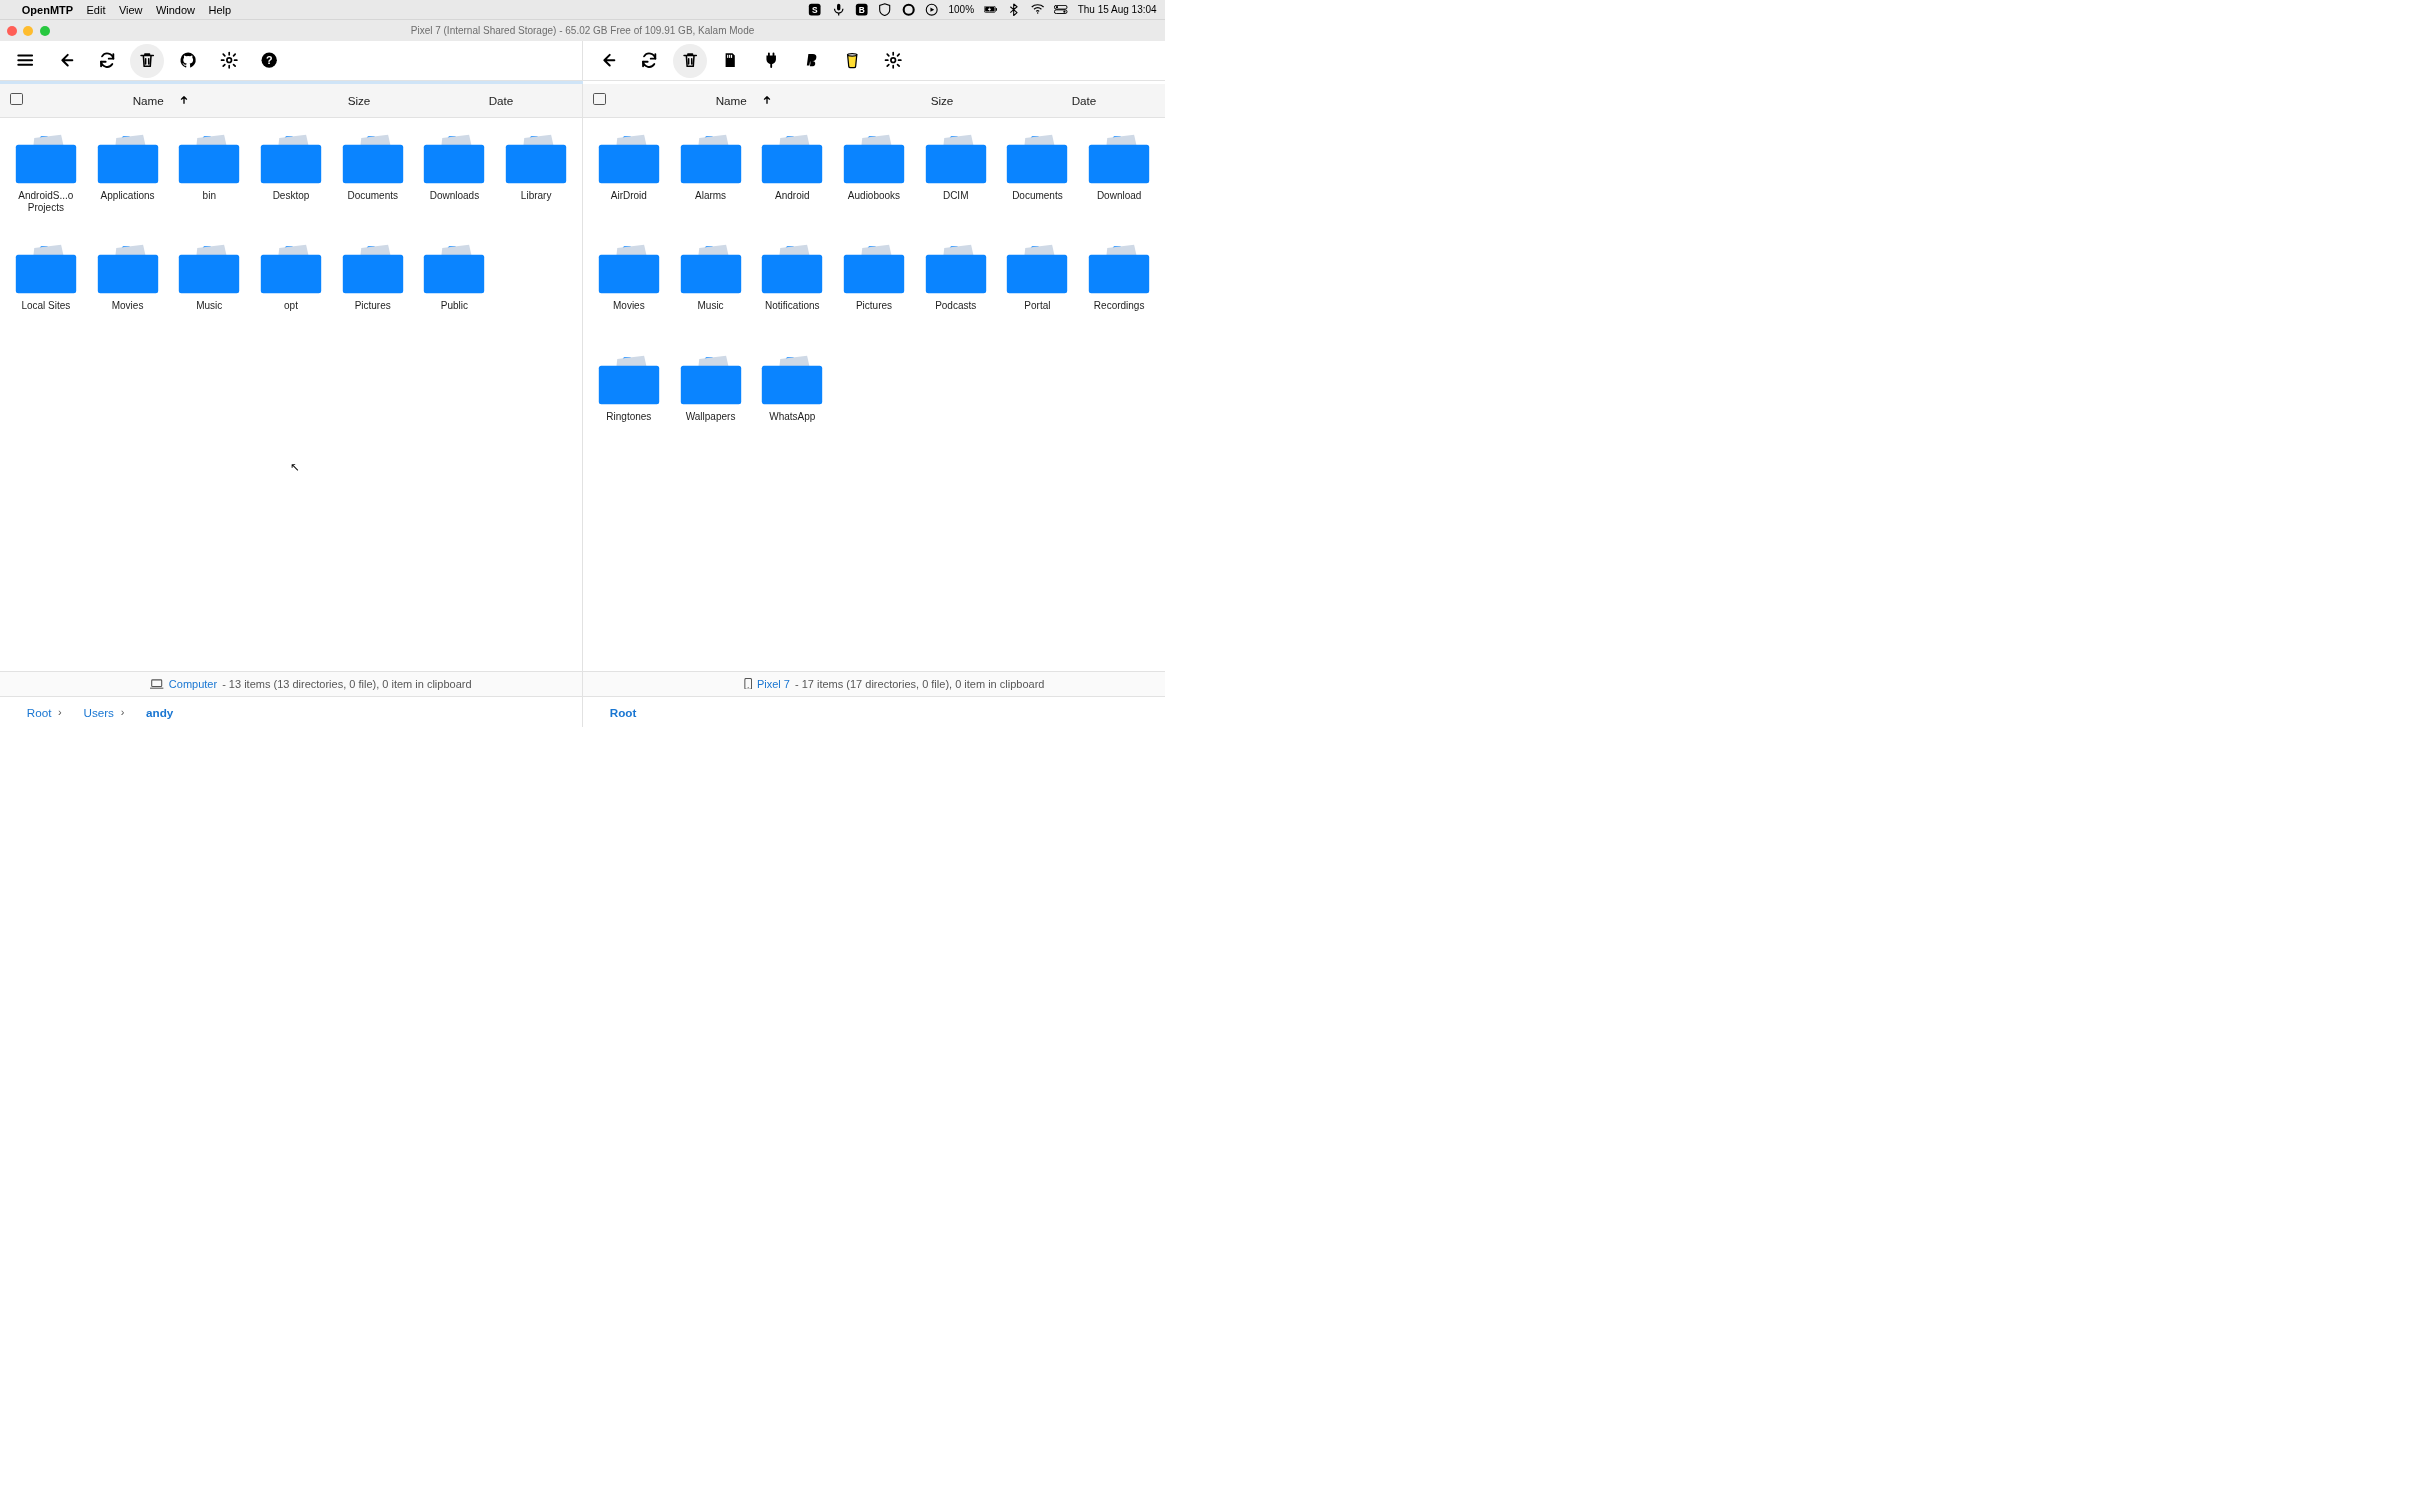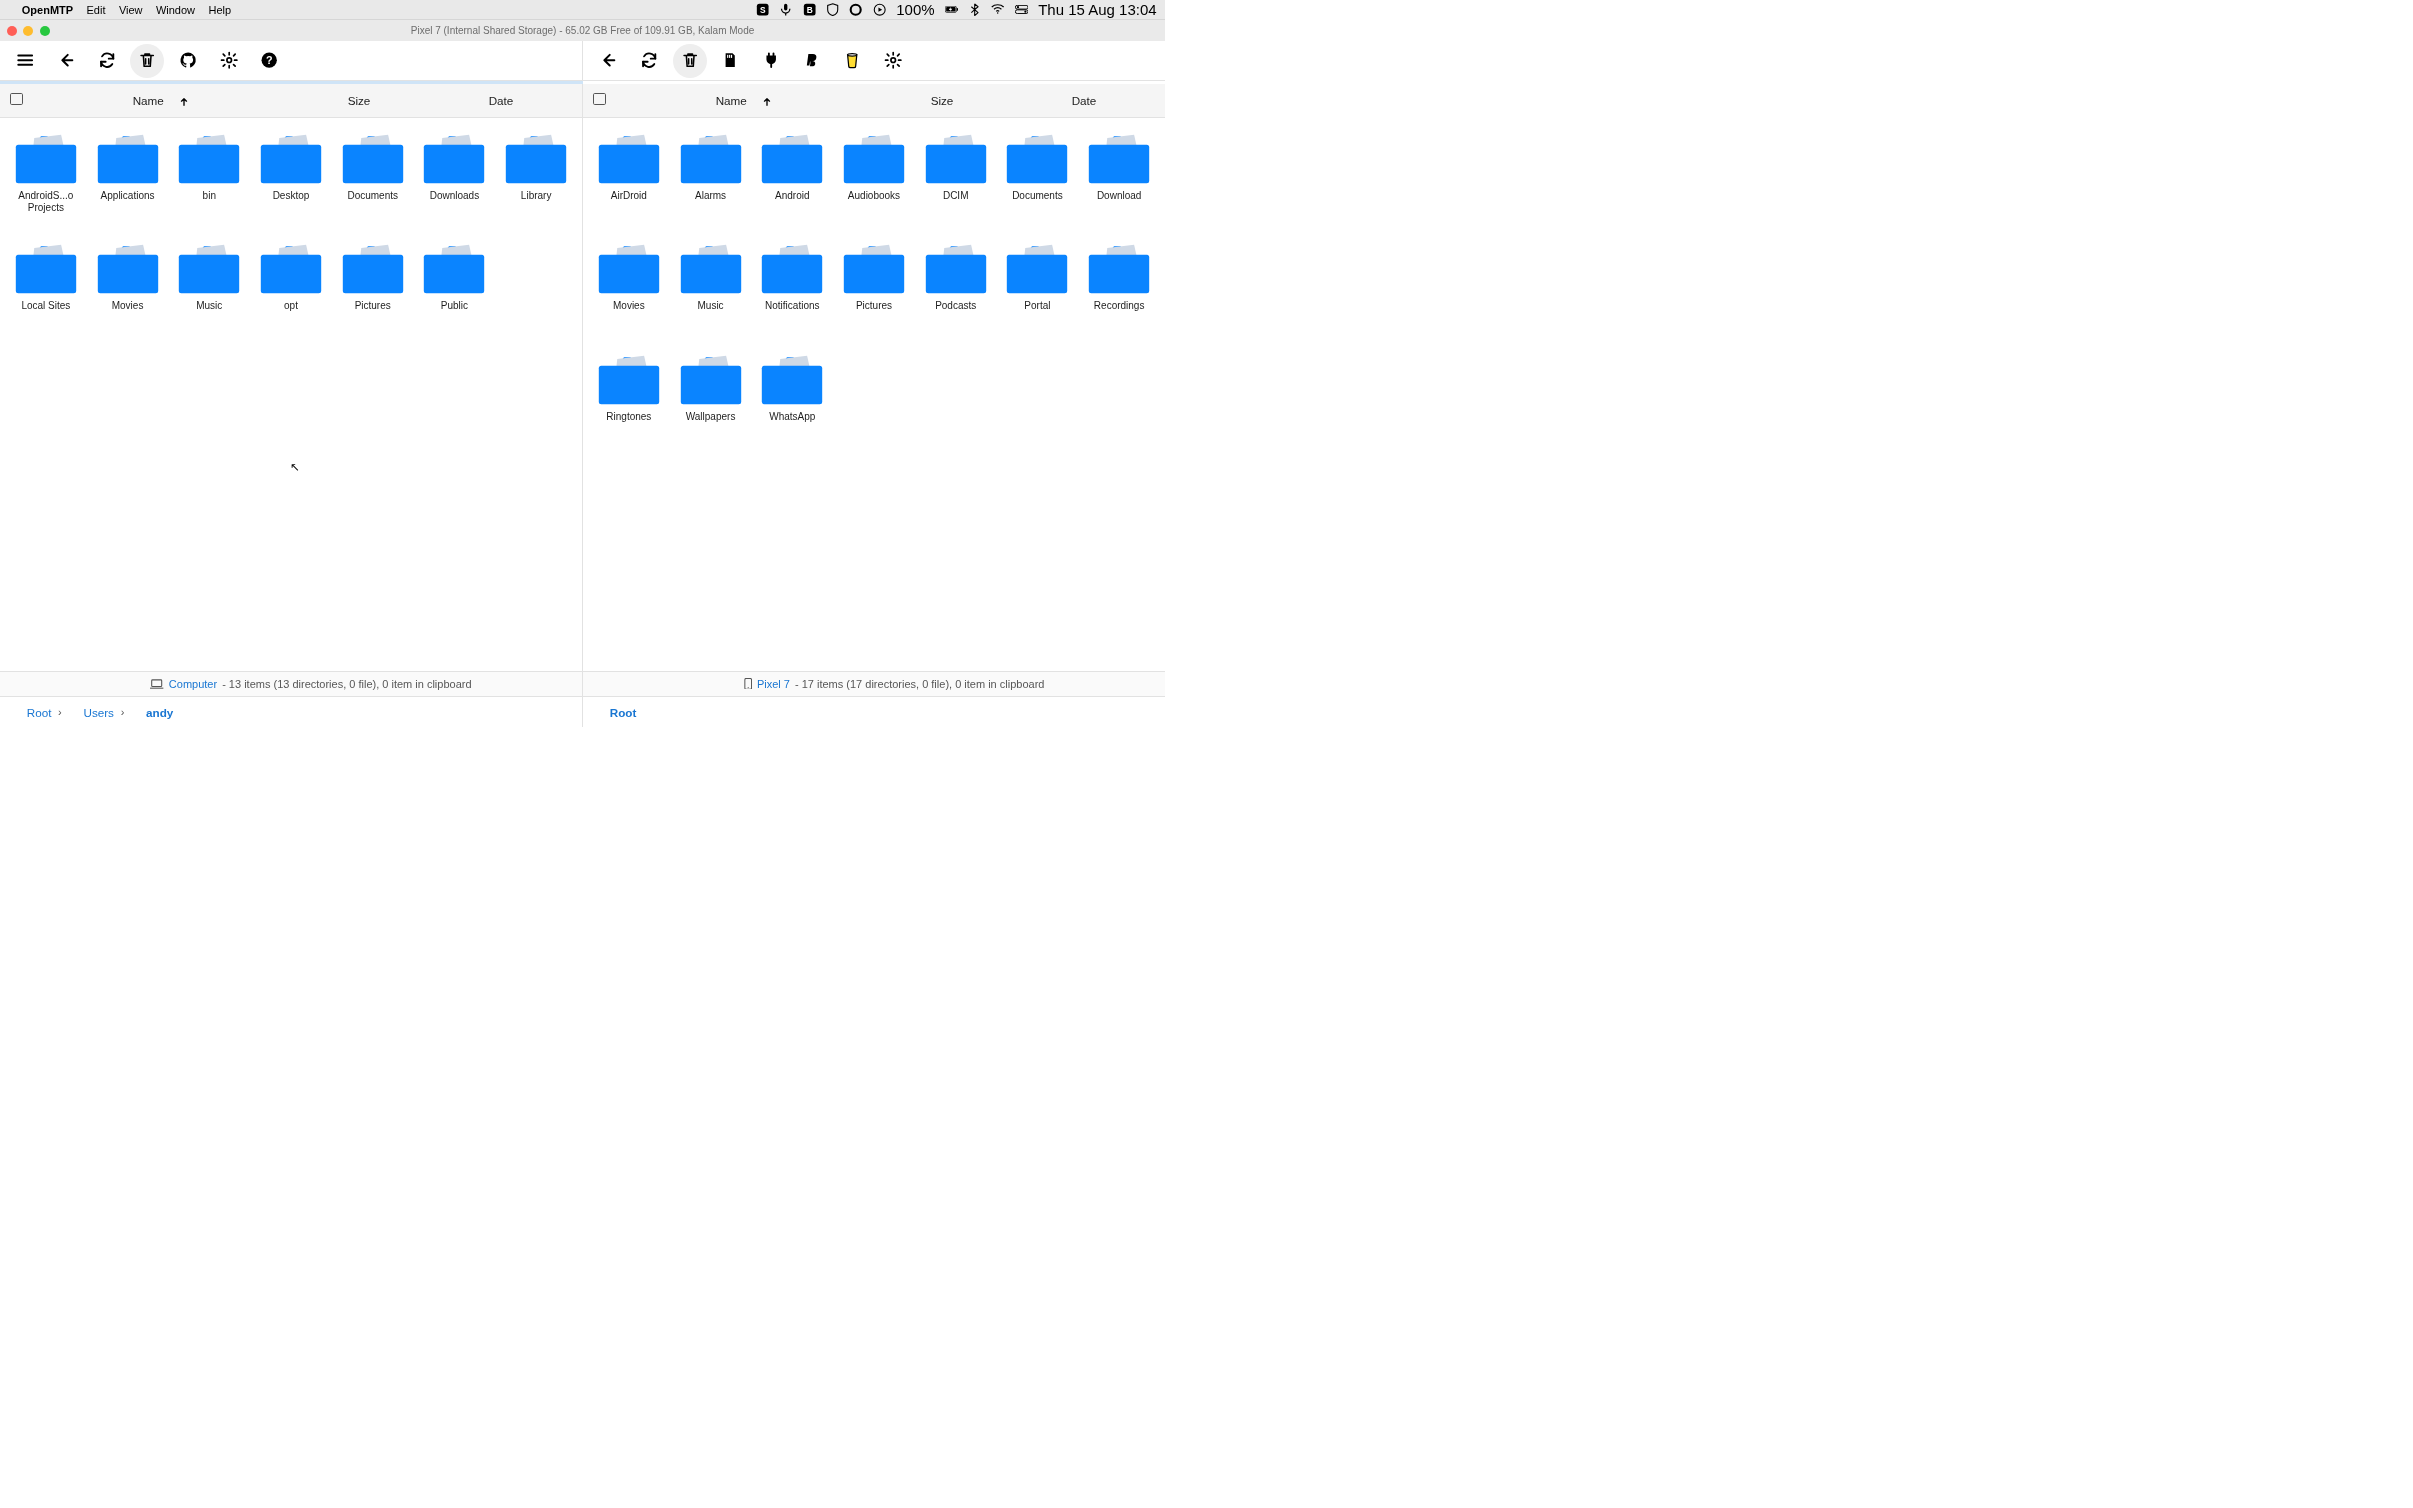--- a/index.html
+++ b/index.html
@@ -4,21 +4,21 @@
 <style>
   * { margin: 0; padding: 0; box-sizing: border-box; font-family: -apple-system, BlinkMacSystemFont, "Segoe UI", Helvetica, Arial, sans-serif; }
   body { width: 1165px; height: 727px; background: #fff; overflow: hidden; }
 
   
   .menubar { height: 20px; background: #e9e9e9; display: flex; align-items: center; padding: 0 8.4px; font-size: 11px; border-bottom: 0.8px solid #d6d6d6; }
   .menubar-left { display: flex; align-items: flex-end; gap: 13.4px; }
   .menubar-left .apple { font-size: 12.6px; }
   .menubar-left .appname { font-weight: 700; }
   .menubar-right { margin-left: auto; display: flex; align-items: center; gap: 10px; }
-  .menubar-right .mi { font-size: 15px; }
+  .menubar-right .mi { font-size: 10px; }
   .miicon { display:inline-flex; align-items:center; justify-content:center; width:13.4px; height:13.4px; }
 
   
   .titlebar { height: 21px; background: #eaeaea; display: flex; align-items: center; padding: 0 10px; font-size: 10px; color: #6d6d6d; position: relative; }
   .traffic { display: flex; gap: 6.7px; position:absolute; left:6.7px; }
   .traffic span { width: 10px; height: 10px; border-radius: 50%; display: inline-block; }
   .tl-close { background: #ff5f57; }
   .tl-min { background: #febc2e; }
   .tl-max { background: #28c840; }
   .titlebar .title { margin: 0 auto; font-weight:500; }
@@ -35,21 +35,21 @@
   .accent-strip { height:2.5px; background:#cfe4f7; }
 
   
   .split { display:flex; height: 587px; }
   .pane { flex:1; display:flex; flex-direction:column; border-right:0.8px solid #e2e2e2; }
   .pane:last-child { border-right:none; }
 
   
   .colhead { height:34px; display:flex; align-items:center; border-bottom:0.8px solid #e2e2e2; background:#f5f5f5; font-size:11.7px; color:#222; padding: 0 10px; }
   .colhead .chk { width:23.5px; }
-  .colhead .namecol { flex:1; text-align:center; display:flex; justify-content:center; align-items:flex-end; gap:15px; }
+  .colhead .namecol { flex:1; text-align:center; display:flex; justify-content:center; align-items:center; gap:15px; }
   .colhead .sizecol { width:142px; text-align:center; }
   .colhead .datecol { width:142px; text-align:center; }
   .chkbox { width:12.6px; height:12.6px; border:1.7px solid #555; border-radius:1.7px; display:inline-block; }
 
   
   .grid { flex:1; padding: 11.7px 5px; overflow:auto; display:grid; grid-template-columns: repeat(7, 1fr); grid-auto-rows: 109px; gap:1.7px 0; align-content:start; }
   .folder { display:flex; flex-direction:column; align-items:center; justify-content:flex-start; font-size:10px; color:#1d1d1d; text-align:center; padding-top:3.4px; }
   .folder .ficon { width:64px; height:52px; margin-bottom:5px; position:relative; }
   .folder .label { max-width: 77px; line-height:1.25; word-break:break-word; }
 

